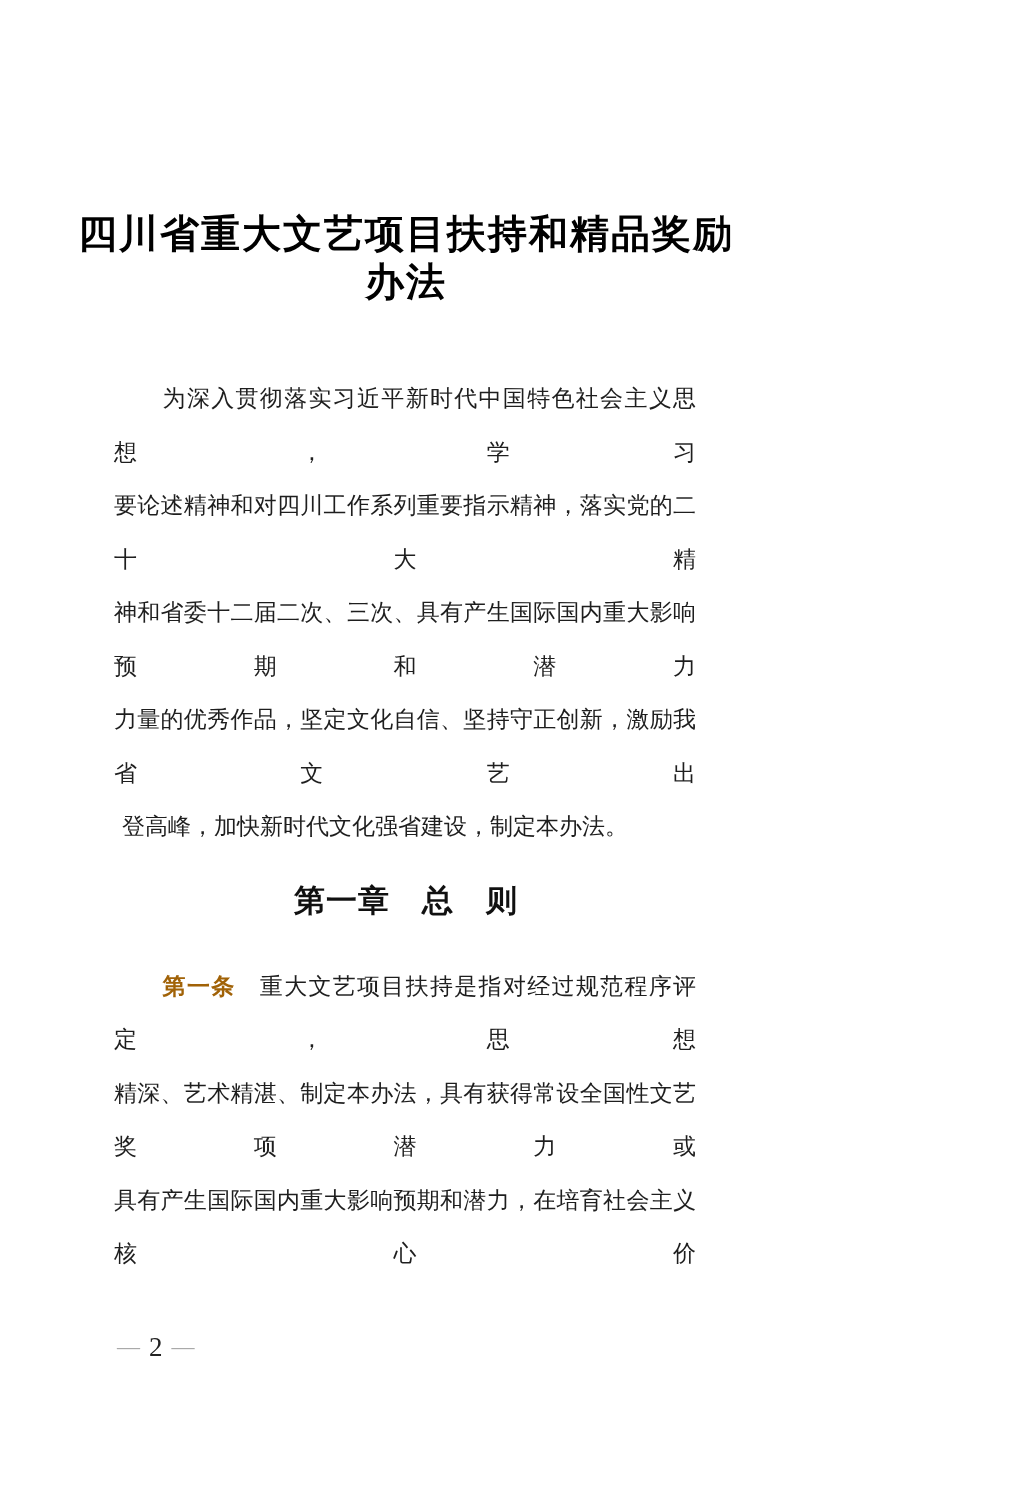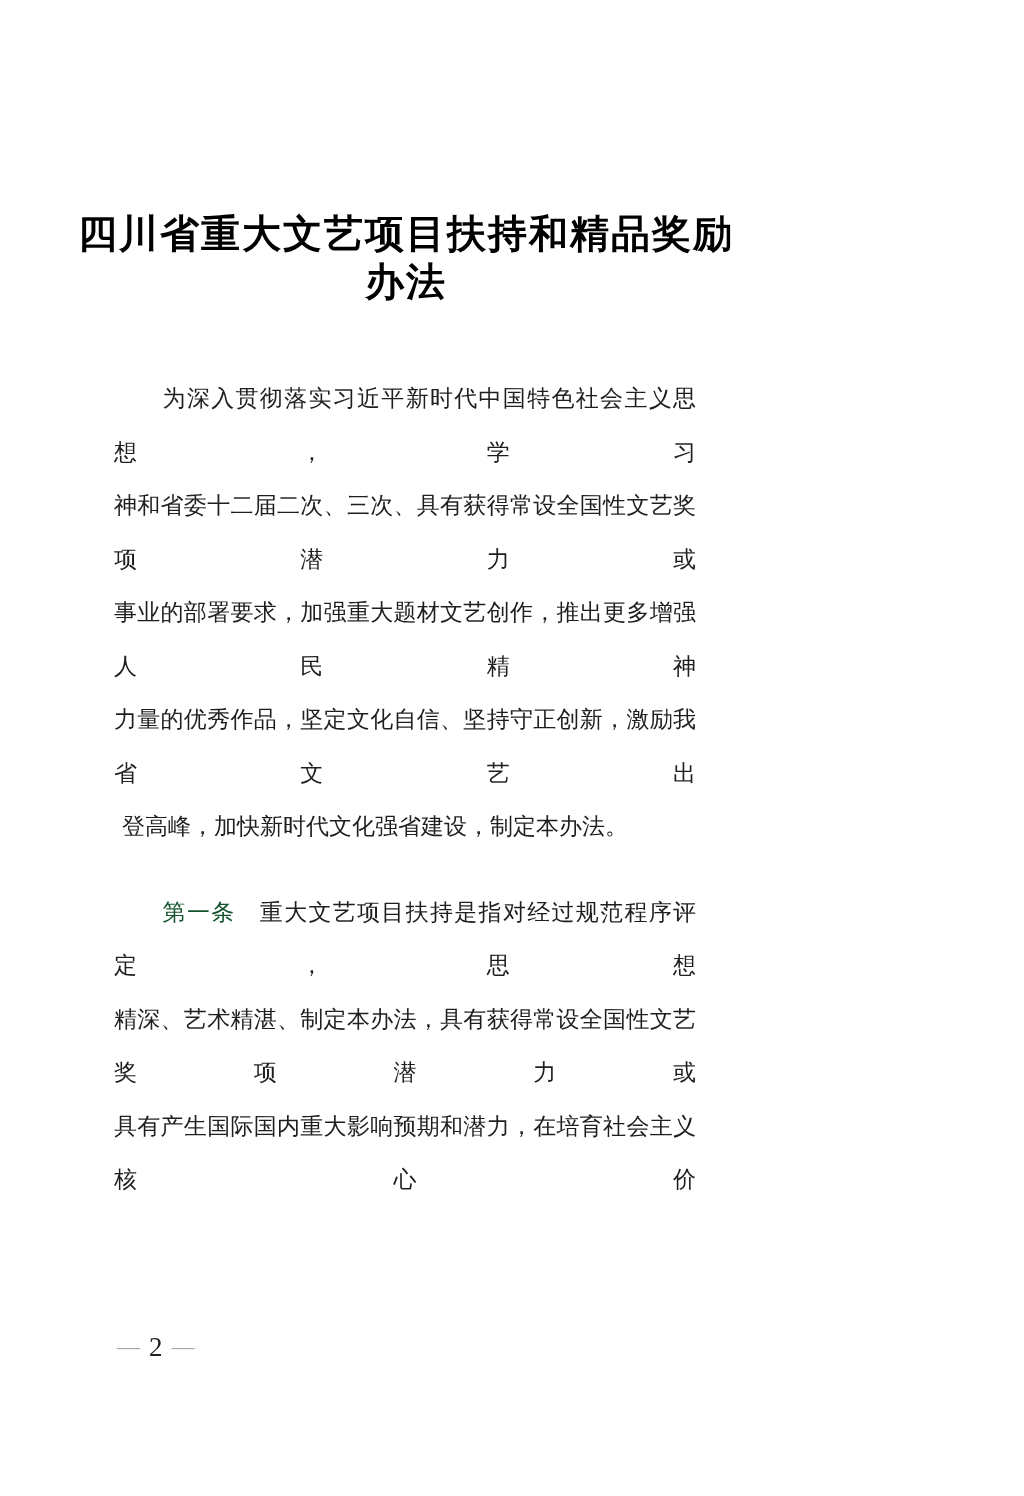--- a/index.html
+++ b/index.html
@@ -16,21 +16,21 @@
     font-family:"Liberation Serif","DejaVu Serif",serif;
   }
   .para {
     margin:0; padding:0 116px 0 114px;
     font-size:23px; line-height:53.5px; color:#1e1e1e;
   }
   .para .line { text-align:justify; text-align-last:justify; }
   .para .line.end { text-align-last:left;margin-left:8px; }
   .lbl {
     font-family:"Liberation Sans","DejaVu Sans",sans-serif;
-    font-weight:400; color:#14532d;
+    font-weight:700; color:#a16207;
   }
   .intro { margin-top:66px; }
   .chapter {
     margin:20px 0 0 0; padding:0 114px;
     text-align:center; font-size:31px; line-height:54px; font-weight:700;
     color:#101010; letter-spacing:1px;
     font-family:"Liberation Sans","DejaVu Sans",sans-serif;
   }
   .art1 { margin-top:32px; }
   .pageno {
@@ -44,26 +44,27 @@
 </style>
 </head>
 <body>
 
 <div class="page">
 
   <h1 class="title">四川省重大文艺项目扶持和精品奖励办法</h1>
 
   <section class="para intro">
       <div class="line"><span>　　为深入贯彻落实习近平新时代中国特色社会主义思想，学习</span></div>
-      <div class="line"><span>神和省委十二届二次、三次、具有获得常设全国性文艺奖项潜力或</span></div>
-      <div class="line"><span>事业的部署要求，加强重大题材文艺创作，推出更多增强人民精神</span></div>
+      <div class="line"><span>要论述精神和对四川工作系列重要指示精神，落实党的二十大精</span></div>
+      <div class="line"><span>神和省委十二届二次、三次、具有产生国际国内重大影响预期和潜力</span></div>
       <div class="line"><span>力量的优秀作品，坚定文化自信、坚持守正创新，激励我省文艺出</span></div>
       <div class="line end"><span>登高峰，加快新时代文化强省建设，制定本办法。</span></div>
     </section>
 
+  <h2 class="chapter">第一章　总　则</h2>
 
   <section class="para art1">
       <div class="line"><span class="lbl">　　第一条</span><span>　重大文艺项目扶持是指对经过规范程序评定，思想</span></div>
       <div class="line"><span>精深、艺术精湛、制定本办法，具有获得常设全国性文艺奖项潜力或</span></div>
       <div class="line"><span>具有产生国际国内重大影响预期和潜力，在培育社会主义核心价</span></div>
     </section>
 
   <footer class="pageno">
     <span class="dash">—</span>
     <span class="num">2</span>

